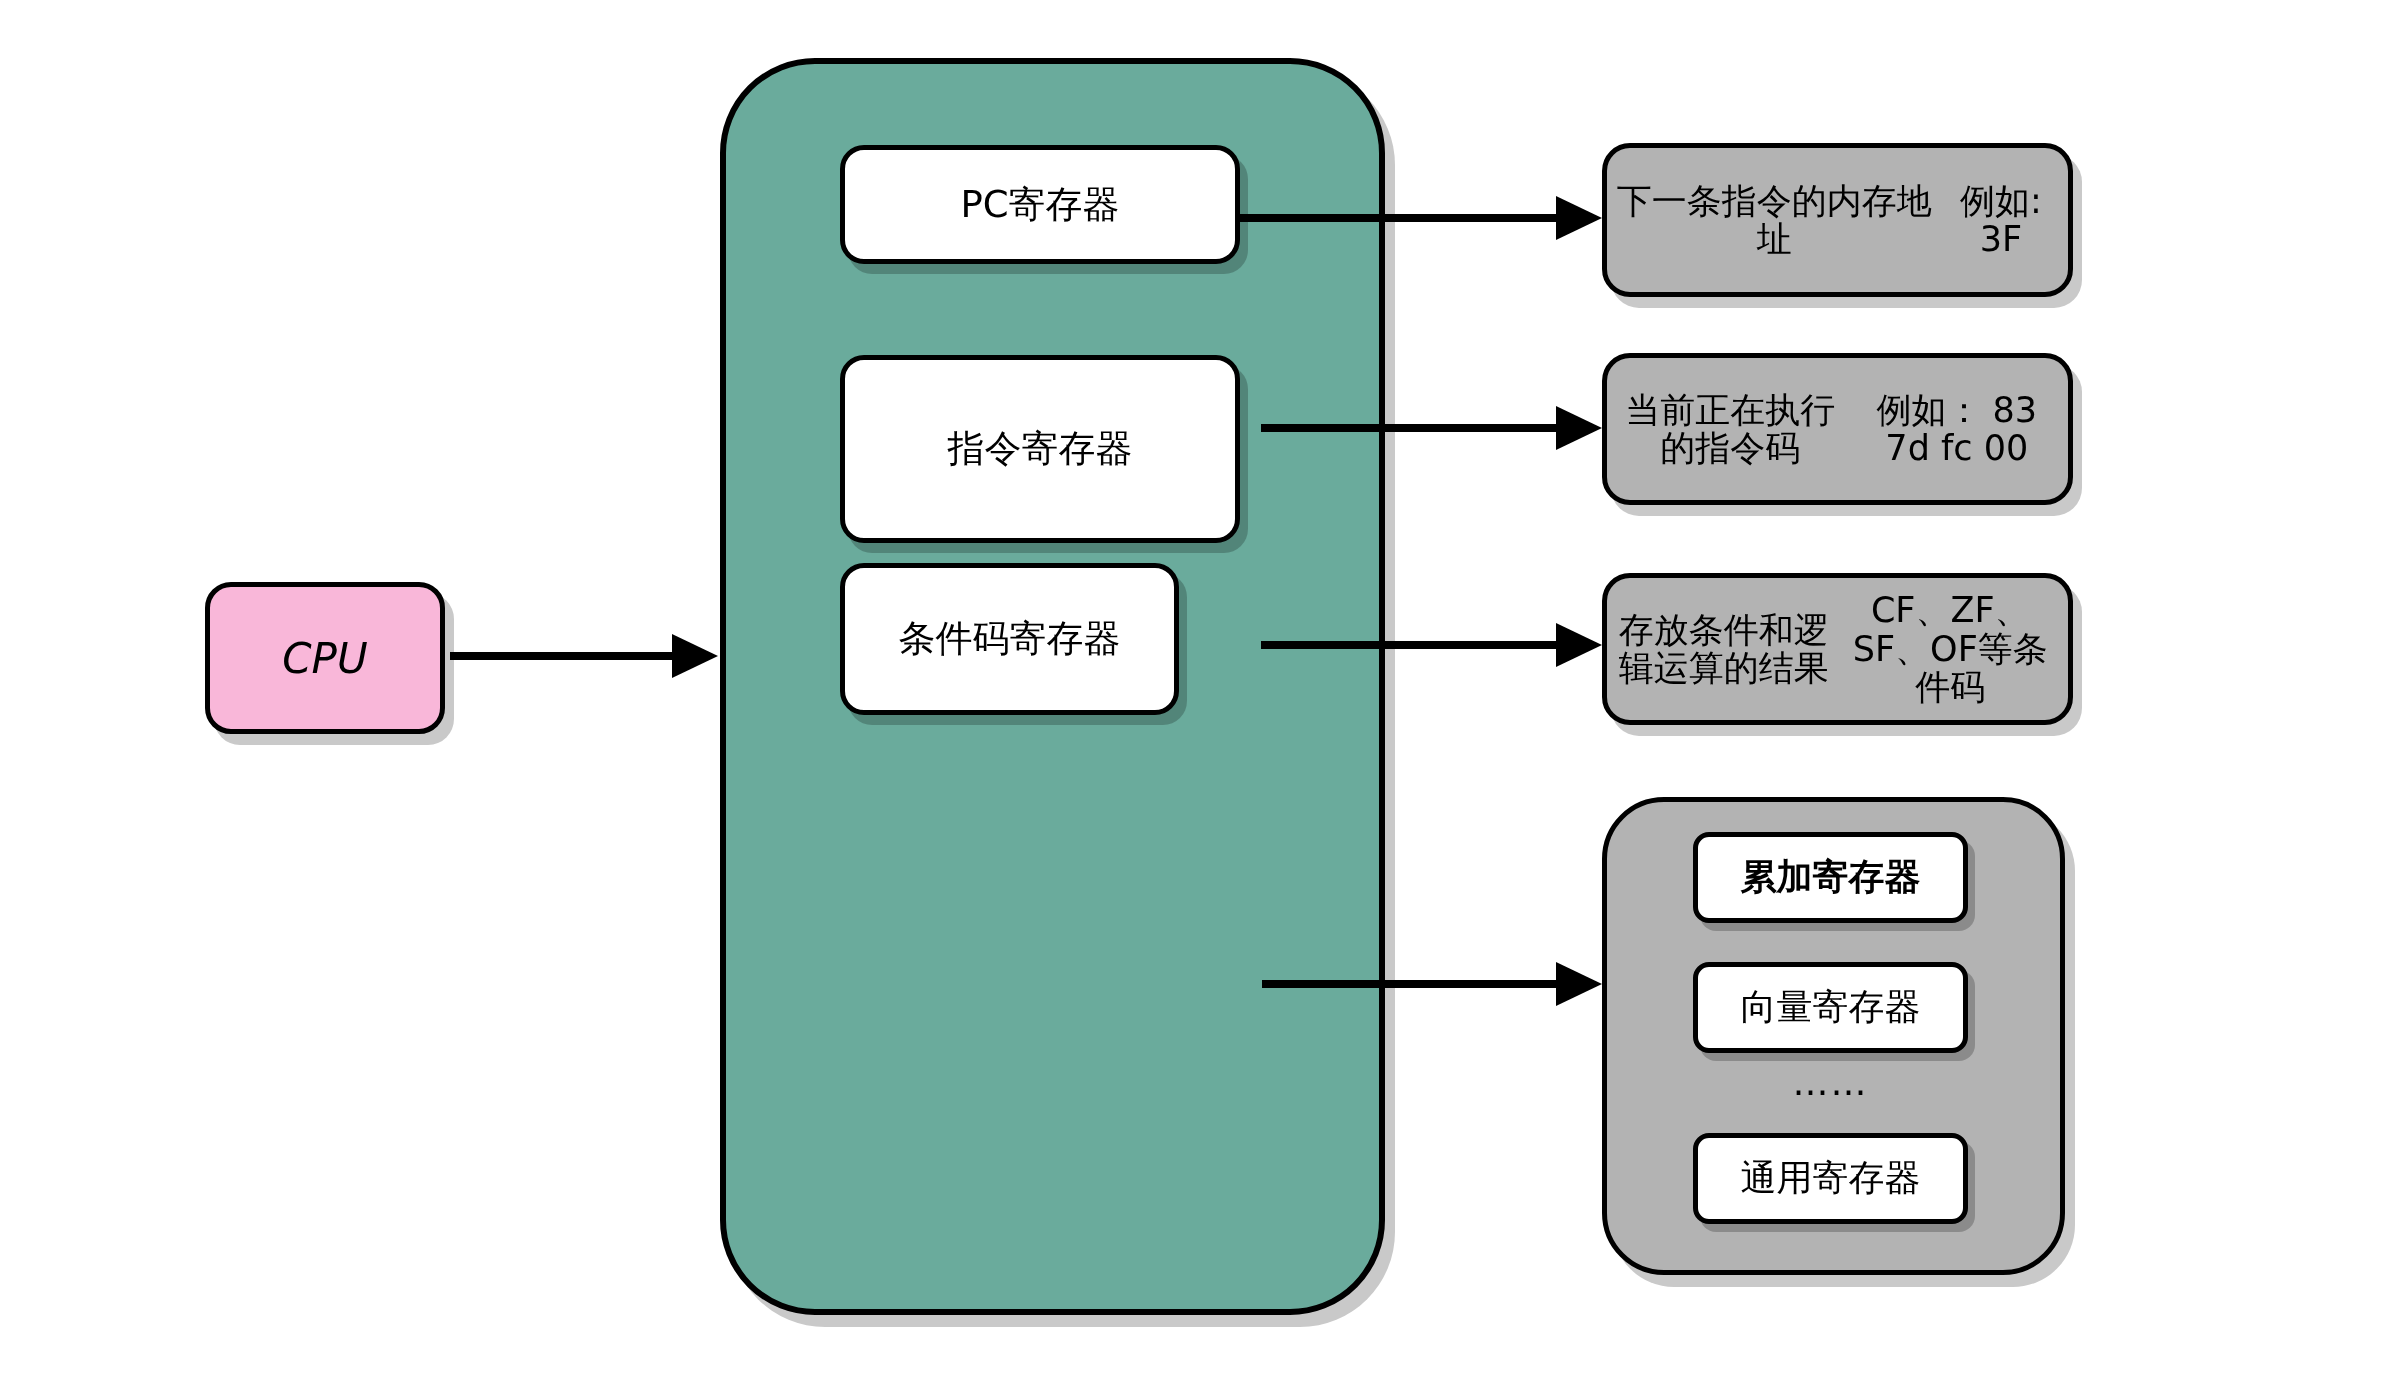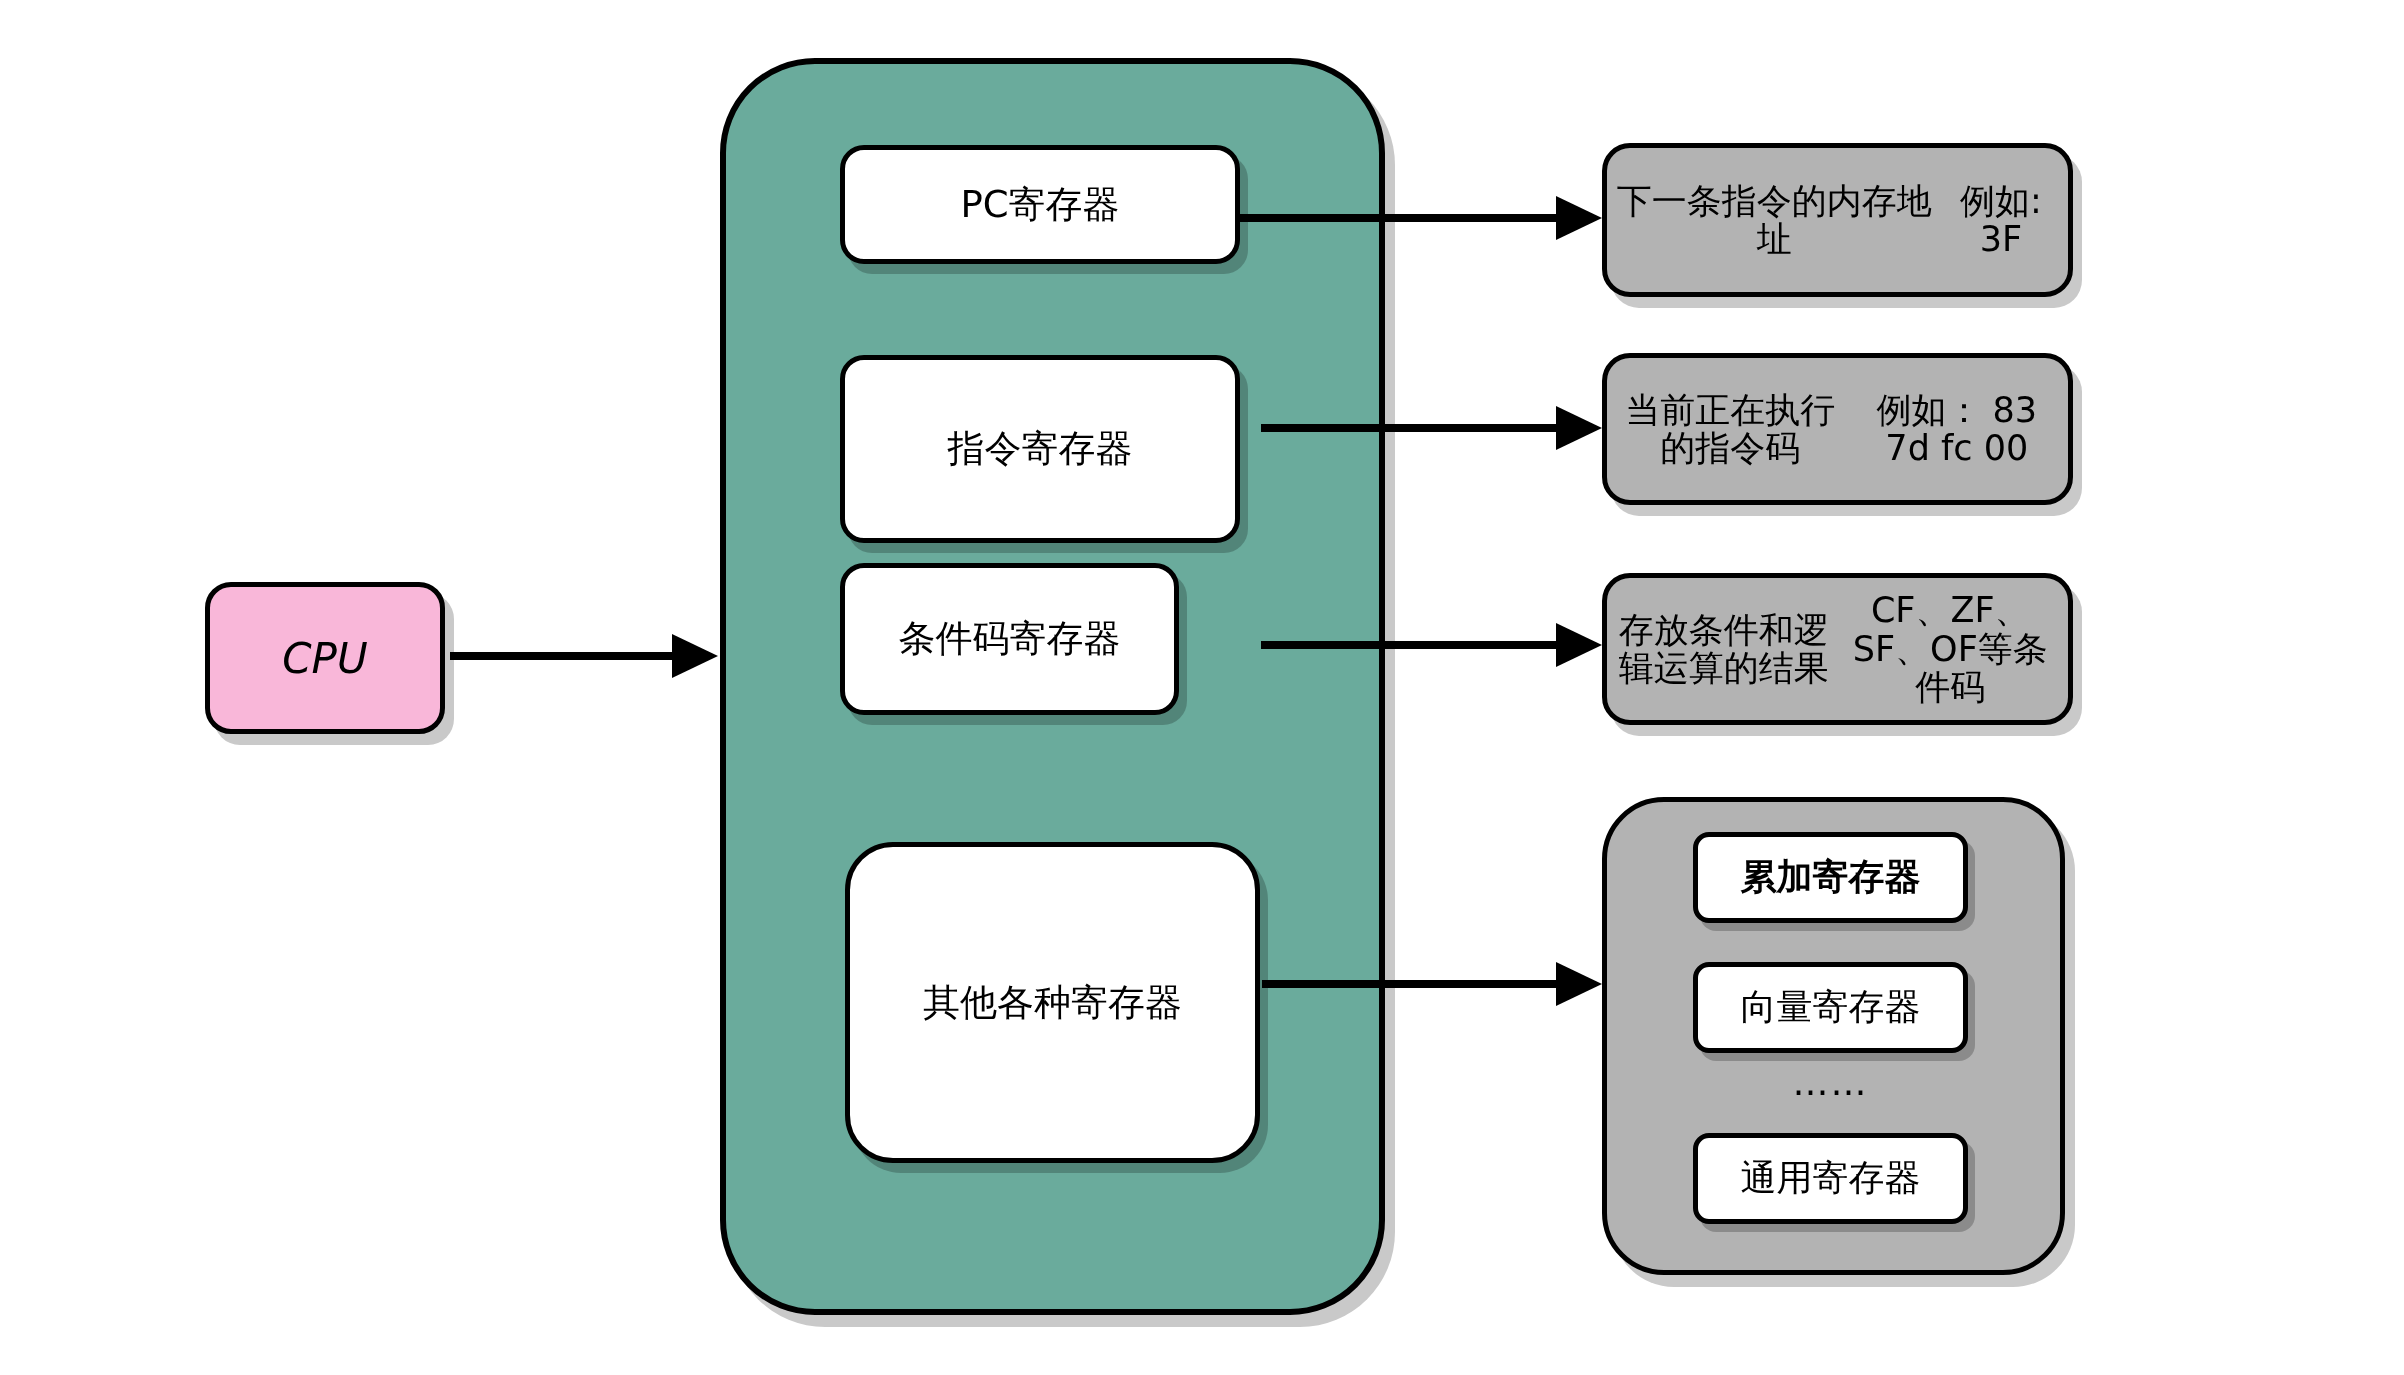--- a/index.html
+++ b/index.html
@@ -126,23 +126,20 @@
 
   <div class="box reg reg-pc">
     <span>PC寄存器</span>
   </div>
   <div class="box reg reg-ir">
     <span>指令寄存器</span>
   </div>
   <div class="box reg reg-ccr">
     <span>条件码寄存器</span>
   </div>
-  <div class="box reg reg-other">
-    <span>其他各种寄存器</span>
-  </div>
 
   <div class="arrow arrow-pc">
     <div class="shaft"></div>
     <div class="head"></div>
   </div>
   <div class="arrow arrow-ir">
     <div class="shaft"></div>
     <div class="head"></div>
   </div>
   <div class="arrow arrow-ccr">

